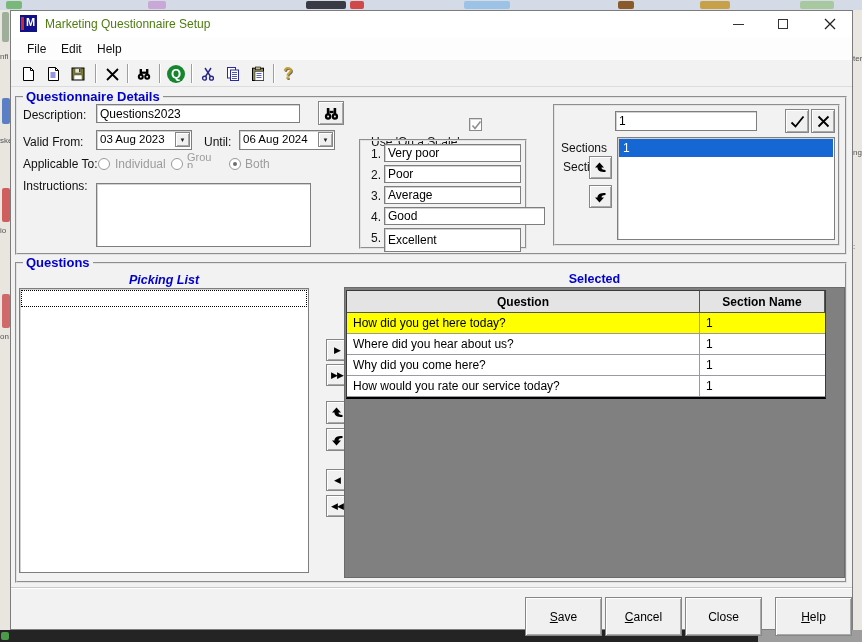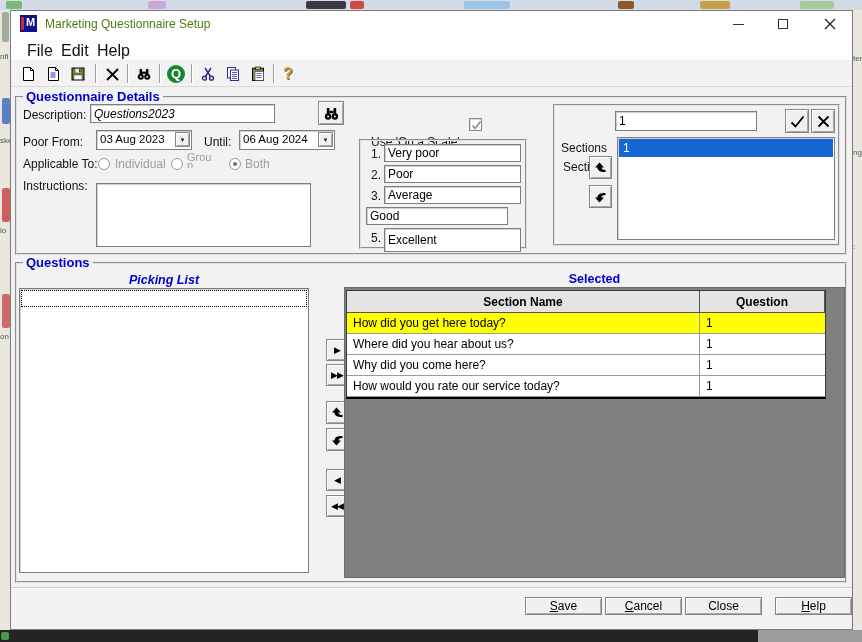--- a/index.html
+++ b/index.html
@@ -21,21 +21,21 @@
   .titlebar { left:0; top:0; width:841px; height:26px; background:#ffffff; }
   .logo { left:9px; top:4px; width:17px; height:17px; background:#10108a; }
   .logo .redbar { position:absolute; left:1px; top:2px; width:3px; height:13px; background:#c52f2f; }
   .logo .m { position:absolute; left:4px; top:1px; width:13px; text-align:center; color:#fff; font-weight:bold; font-size:11px; }
   .title-text { left:34px; top:6px; font-size:12px; color:#4d7c0f; }
   .winbtn { top:2px; width:34px; height:22px; display:flex; align-items:center; justify-content:center; }
   .minline { width:11px; height:1px; background:#333; }
   .maxbox { width:10px; height:10px; border:1px solid #333; }
 
   .menubar { left:0; top:26px; width:841px; height:23px; background:#fdfdfd; }
-  .menu-item { position:absolute; top:4px; font-size:16px; color:#111; padding:1px 4px; }
+  .menu-item { position:absolute; top:4px; font-size:12px; color:#111; padding:1px 4px; }
 
   .toolbar { left:0; top:49px; width:841px; height:27px; background:#f2f2f2; border-bottom:1px solid #dcdcdc; }
   .tbtn { position:absolute; top:3px; width:22px; height:22px; display:flex; align-items:center; justify-content:center; }
   .tsep { position:absolute; top:4px; width:2px; height:19px; border-left:1px solid #9f9f9f; border-right:1px solid #ffffff; }
   .qicon { width:18px; height:18px; border-radius:50%; background:#15862e; color:#fff; font-weight:bold; font-size:13px; text-align:center; line-height:18px; }
   .helpq { color:#c9a227; font-weight:bold; font-size:16px; text-shadow:1px 1px 0 #6b6b6b; }
 
   
   .sunken { background:#fff; border:1px solid #7e7e7e; box-shadow:inset 1px 1px 0 rgba(0,0,0,0.18); }
   .btn3d { background:#f0f0f0; border:1px solid #868686; box-shadow:inset 1px 1px 0 #ffffff, inset -1px -1px 0 #a9a9a9; display:flex; align-items:center; justify-content:center; }
@@ -64,21 +64,21 @@
   .tbl .hc { background:#e4e4e4; font-weight:bold; font-size:12px; text-align:center; height:22px; line-height:22px; border-right:1px solid #555; border-bottom:1px solid #555; color:#000; }
   .tbl .hc:last-child { border-right:none; }
   .tbl .c { height:21px; line-height:21px; font-size:12px; padding-left:6px; border-right:1px solid #9a9aa6; border-bottom:1px solid #9a9aa6; background:#fff; color:#000; white-space:nowrap; overflow:hidden; }
   .tbl .c.col2 { border-right:none; }
   .tbl .hl { background:#ffff00; }
 
   .mvbtn { position:absolute; left:315px; width:22px; height:22px; font-size:9px; color:#000; letter-spacing:-1px; }
   .arrbtn { position:absolute; width:23px; height:23px; }
 
   .footer-sep { position:absolute; left:0; top:576px; width:841px; height:2px; border-top:1px solid #c9c9c9; border-bottom:1px solid #ffffff; }
-  .pbtn { position:absolute; top:586px; width:77px; height:18px; font-size:12px; color:#000; }
+  .pbtn { position:absolute; top:586px; width:77px; height:39px; font-size:12px; color:#000; }
   .pbtn u { text-decoration:underline; }
 </style>
 </head>
 <body>
 
 <div id="page">
 
   <div class="abs bg-top">
     <div class="bg-blob" style="left:6px;width:16px;background:#7ab87a;"></div>
     <div class="bg-blob" style="left:148px;width:18px;background:#c9a8d8;"></div>
@@ -213,34 +213,34 @@
       <div class="tbtn" style="left:266px;">
         <span class="helpq">?</span>
       </div>
     </div>
 
     <fieldset class="grp" style="left:4px;top:78px;width:832px;height:166px;">
       <legend>Questionnaire Details</legend>
     </fieldset>
 
     <div class="lbl" style="left:12px;top:97px;">Description:</div>
-    <input class="txt sunken" style="left: 79px; top: 93px; width: 185px; height: 19px; font-style: italic;" value="Questions2023">
+    <input class="txt sunken" style="left: 85px; top: 93px; width: 204px; height: 19px;" value="Questions2023">
     <div class="btn3d abs" style="left:307px;top:90px;width:26px;height:24px;">
       <svg width="17" height="17" fill="#000">
           <circle cx="5.1" cy="11.5" r="3.2"></circle>
           <circle cx="11.9" cy="11.5" r="3.2"></circle>
           <rect x="3.8" y="3" width="2.6" height="6.6"></rect>
           <rect x="10.6" y="3" width="2.6" height="6.6"></rect>
           <rect x="6.4" y="5.8" width="4.2" height="2.4"></rect>
           <circle cx="5.1" cy="11.5" r="1" fill="#e8e8e8"></circle>
           <circle cx="11.9" cy="11.5" r="1" fill="#e8e8e8"></circle>
         </svg>
     </div>
 
-    <div class="lbl" style="left:12px;top:124px;">Poor From:</div>
+    <div class="lbl" style="left:12px;top:124px;">Valid From:</div>
     <div class="combo" style="left:85px;top:119px;width:96px;">
       <div class="cfield sunken"></div>
       <span class="cval">03 Aug 2023</span>
       <div class="cbtn btn3d">
           <span>▼</span>
         </div>
     </div>
     <div class="lbl" style="left:193px;top:124px;">Until:</div>
     <div class="combo" style="left:228px;top:119px;width:96px;">
       <div class="cfield sunken"></div>
@@ -268,21 +268,21 @@
         </svg>
     </div>
     <fieldset class="grp" style="left:348px;top:128px;width:168px;height:110px;"></fieldset>
     <div class="lbl" style="left:354px;top:136px;width:16px;text-align:right;">1.</div>
     <input class="txt sunken" style="left: 373px; top: 133px; width: 137px; height: 18px;" value="Very poor">
     <div class="lbl" style="left:354px;top:157px;width:16px;text-align:right;">2.</div>
     <input class="txt sunken" style="left: 373px; top: 154px; width: 137px; height: 18px;" value="Poor">
     <div class="lbl" style="left:354px;top:178px;width:16px;text-align:right;">3.</div>
     <input class="txt sunken" style="left: 373px; top: 175px; width: 137px; height: 18px;" value="Average">
     <div class="lbl" style="left:354px;top:199px;width:16px;text-align:right;">4.</div>
-    <input class="txt sunken" style="left: 355px; top: 196px; width: 142px; height: 18px;" value="Good">
+    <input class="txt sunken" style="left: 373px; top: 196px; width: 161px; height: 18px;" value="Good">
     <div class="lbl" style="left:354px;top:220px;width:16px;text-align:right;">5.</div>
     <input class="txt sunken" style="left: 373px; top: 217px; width: 137px; height: 24px;" value="Excellent">
 
     <fieldset class="grp" style="left:542px;top:93px;width:287px;height:142px;"></fieldset>
     <div class="lbl" style="left:552px;top:105px;margin-top:44px;">Section</div>
     <input class="txt sunken" style="left: 604px; top: 100px; width: 142px; height: 20px;" value="1">
     <div class="btn3d abs" style="left:774px;top:98px;width:24px;height:24px;">
       <svg width="15" height="13">
           <path d="M1.5 7.5 L5.5 11.5 L13.5 1.5" stroke="#000" stroke-width="1.8" fill="none"></path>
         </svg>
@@ -335,22 +335,22 @@
     <div class="btn3d abs mvbtn" style="top:458px;">
         <span>◀</span>
       </div>
     <div class="btn3d abs mvbtn" style="top:484px;">
         <span>◀◀</span>
       </div>
 
     <div class="blue-head" style="left:333px;top:261px;width:501px;">Selected</div>
     <div class="dark-panel" style="left:333px;top:276px;"></div>
     <div class="tbl" style="left:335px;top:279px;">
+      <div class="hc">Question</div>
       <div class="hc">Section Name</div>
-      <div class="hc">Question</div>
       <div class="c hl">How did you get here today?</div>
       <div class="c hl col2">1</div>
       <div class="c">Where did you hear about us?</div>
       <div class="c col2">1</div>
       <div class="c">Why did you come here?</div>
       <div class="c col2">1</div>
       <div class="c">How would you rate our service today?</div>
       <div class="c col2">1</div>
     </div>
 

